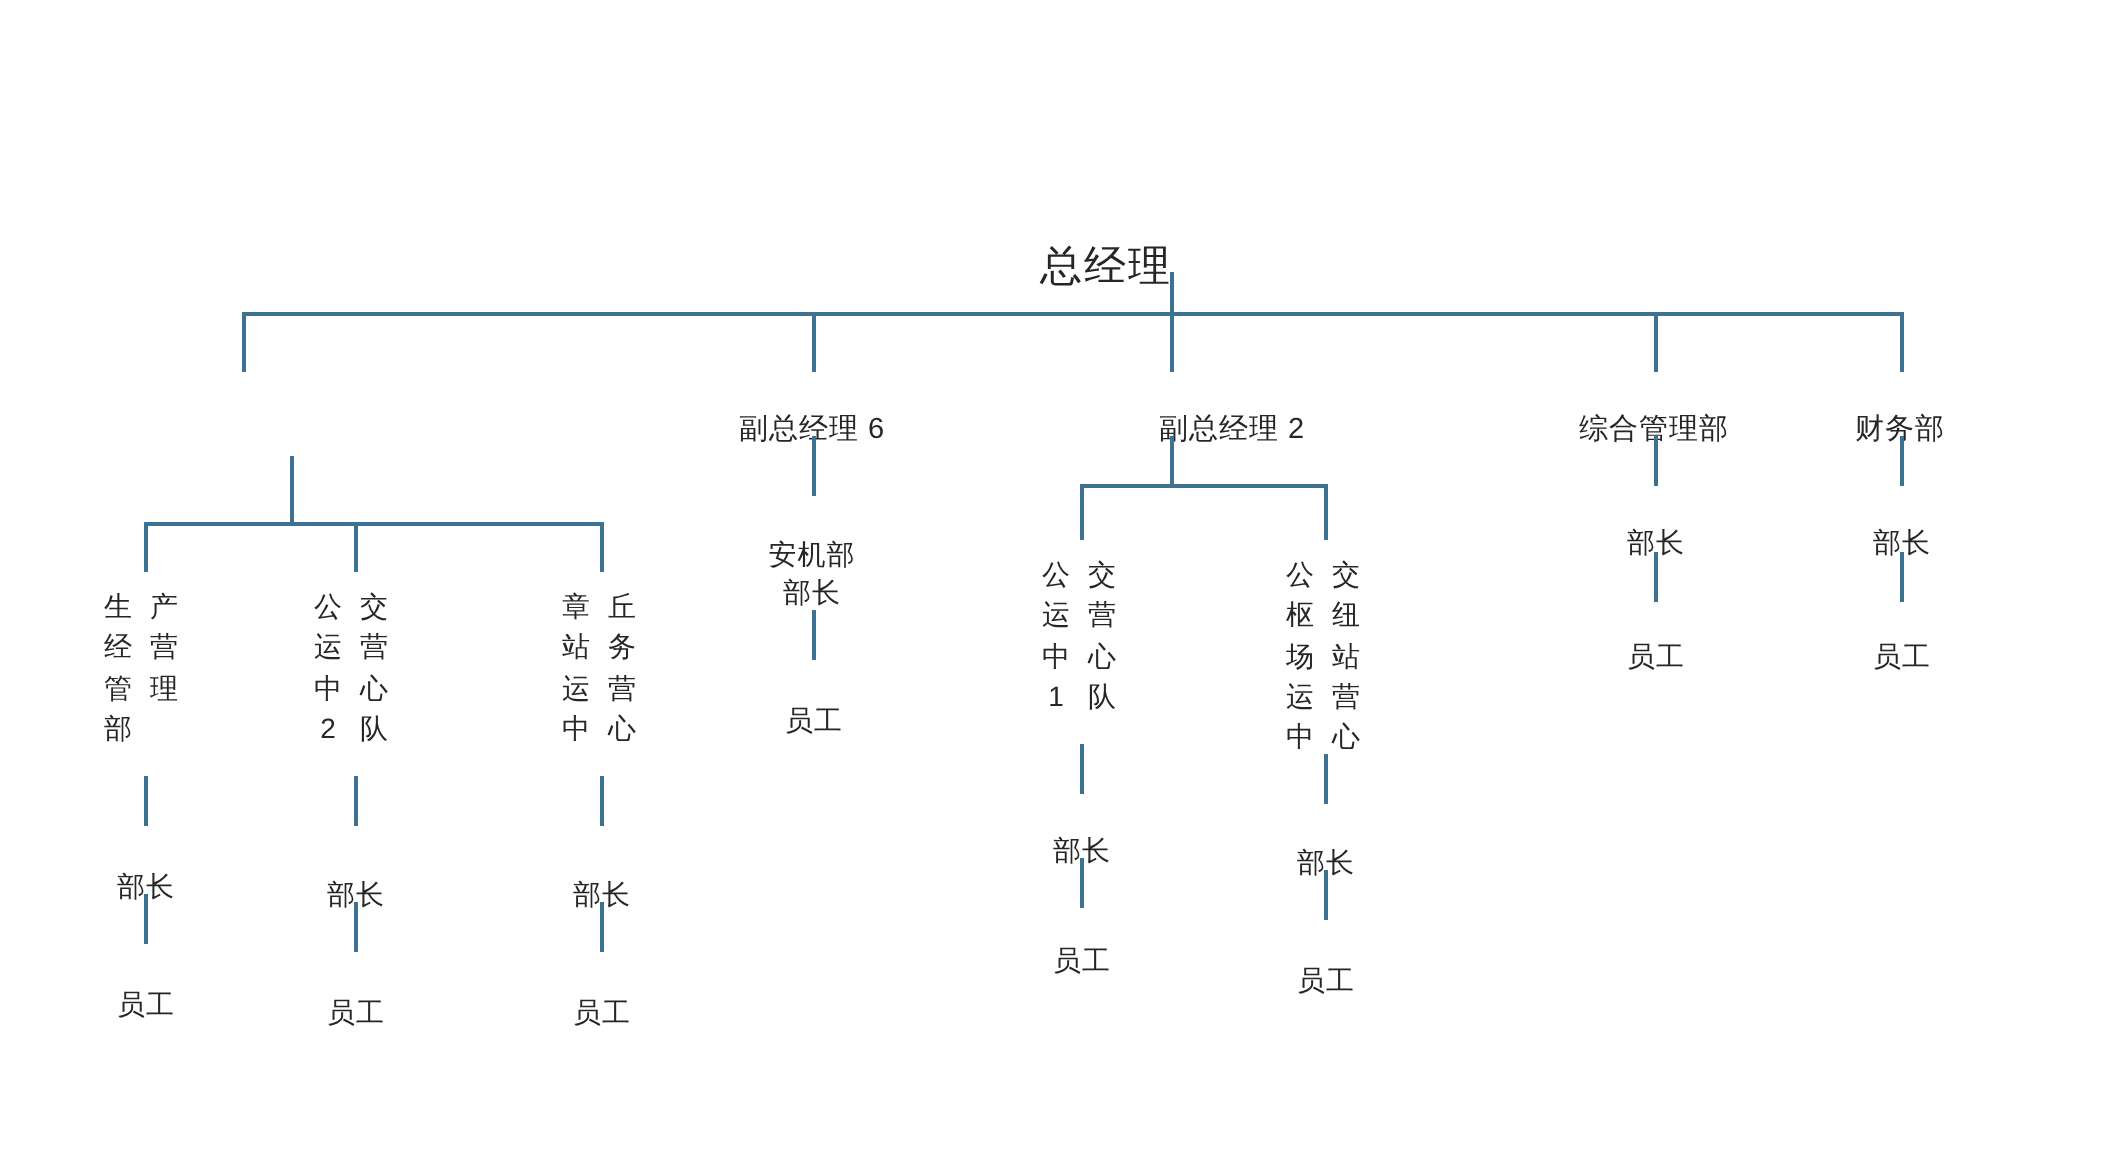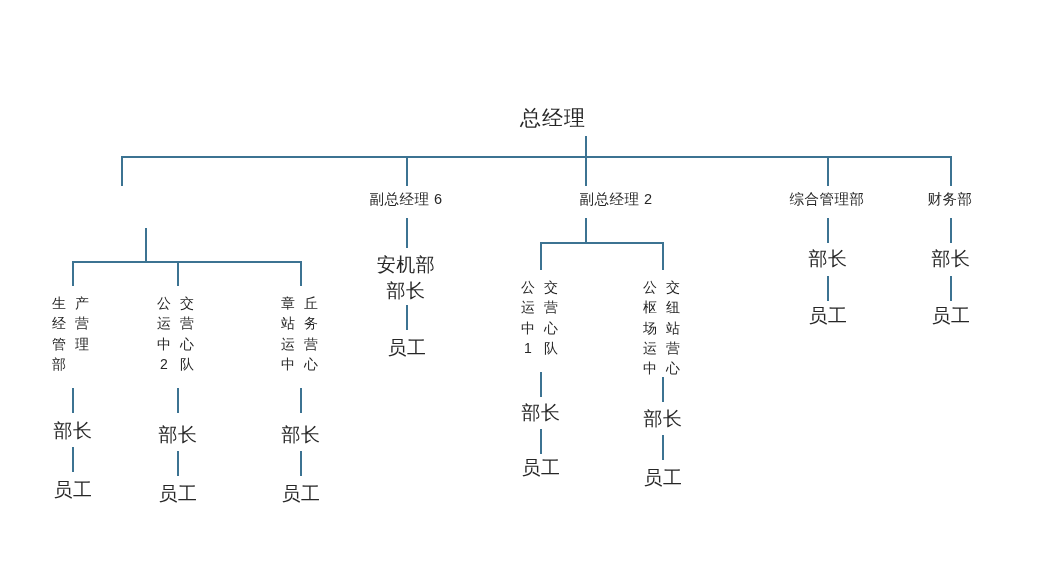--- a/index.html
+++ b/index.html
@@ -26,32 +26,33 @@
     position: absolute;
     height: 2px;
     background: #3c7392;
   }
   
   .node {
     position: absolute;
     text-align: center;
     white-space: nowrap;
     line-height: 1.35;
+    margin-top: 16px;
   }
   .node-root {
     font-size: 21px;
     letter-spacing: 1px;
   }
   .node-l1 {
     font-size: 14.5px;
     letter-spacing: 0.5px;
   }
   .node-l1 .line2 { display: block; }
   .node-lbl {
-    font-size: 19px;
+    font-size: 14px;
     letter-spacing: 0.5px;
   }
   
   .vnode {
     position: absolute;
     display: flex;
     flex-direction: row;
     gap: 9px;
     font-size: 14px;
     line-height: 1.45;

